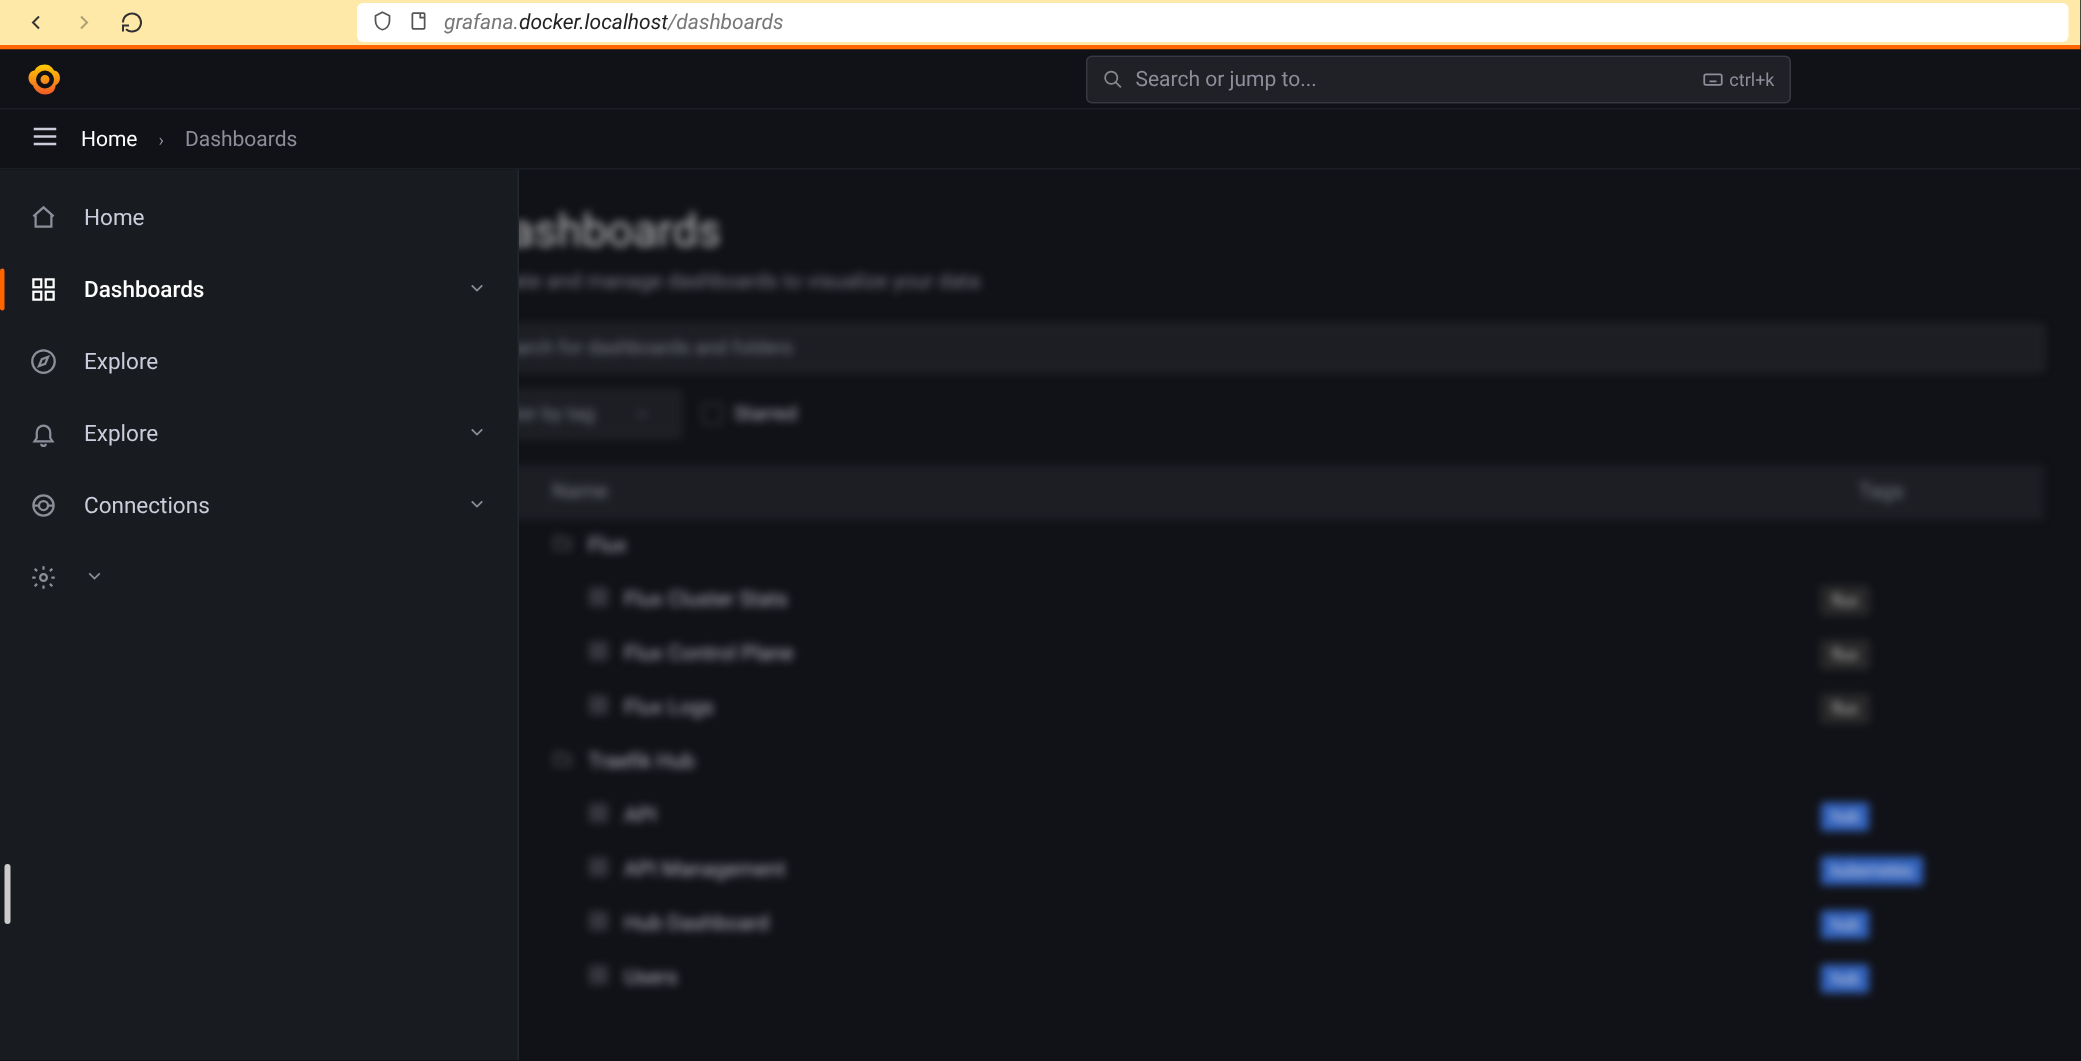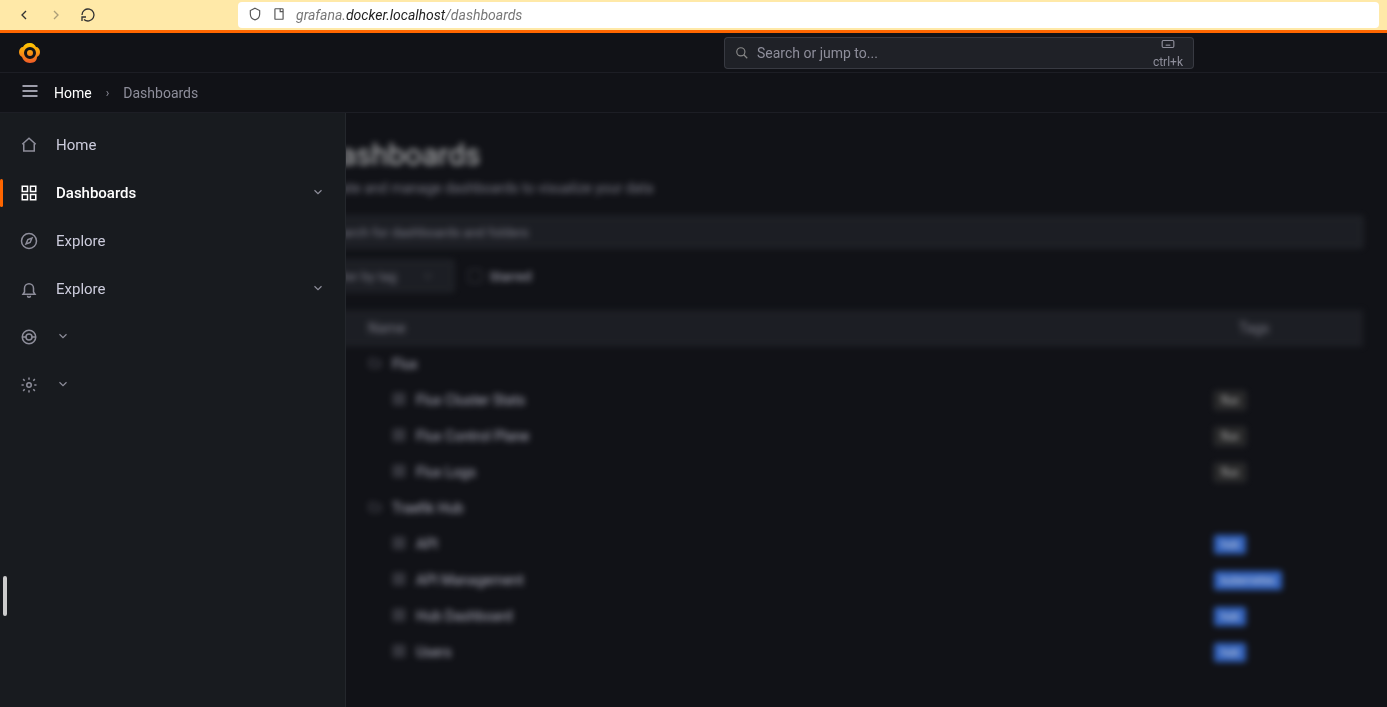--- a/index.html
+++ b/index.html
@@ -17,21 +17,21 @@
   
   .orange-strip { height:3px; background:#f60; }
 
   
   .app-header { height:40px; background:#111217; display:flex; align-items:center; padding:0 16px; position:relative; border-bottom:1px solid rgba(204,204,220,0.07);}
   .logo { width:28px; height:28px; display:flex; align-items:center; justify-content:center; }
   .logo svg { width:24px; height:24px; }
   .search-wrap { position:absolute; left:724px; width:470px; height:32px; background:#1f2127; border:1px solid rgba(204,204,220,0.15); border-radius:4px; display:flex; align-items:center; padding:0 10px; }
   .search-wrap svg { width:14px; height:14px; stroke:#888; fill:none; stroke-width:2; margin-right:8px;}
   .search-wrap .ph { color:#8e8e9b; font-size:14px; flex:1; }
-  .search-wrap .kbd { display:flex; align-items:center; gap:4px; color:#8e8e9b; font-size:12px;flex-direction:column; }
+  .search-wrap .kbd { display:flex; align-items:center; gap:4px; color:#8e8e9b; font-size:12px; }
   .search-wrap .kbd svg { width:14px; height:14px; stroke:#8e8e9b; margin:0;}
 
   
   .crumb-row { height:40px; background:#111217; display:flex; align-items:center; gap:14px; padding:0 20px; border-bottom:1px solid rgba(204,204,220,0.07); }
   .menu-btn svg { width:20px; height:20px; stroke:#ccccdc; fill:none; stroke-width:2;}
   .crumb { font-size:14px; color:#ccccdc; }
   .crumb.home { color:#fff; }
   .crumb-sep { color:#8e8e9b; font-size:12px; }
   .crumb.link { color:#8e8e9b; }
 
@@ -338,20 +338,21 @@
           </svg></span>
       </div>
       <div class="nav-item">
         <span class="nav-icon">
           <svg viewBox="0 0 24 24">
             <circle cx="12" cy="12" r="9"></circle>
             <circle cx="12" cy="12" r="4"></circle>
             <path d="M3 12h5M16 12h5"></path>
           </svg>
         </span>
+        <span class="nav-label">Connections</span>
         <span class="nav-chevron"><svg viewBox="0 0 24 24">
             <path d="M6 9l6 6 6-6"></path>
           </svg></span>
       </div>
       <div class="nav-item">
         <span class="nav-icon">
           <svg viewBox="0 0 24 24">
             <circle cx="12" cy="12" r="3"></circle>
             <path d="M12 2v3M12 19v3M4.2 4.2l2.1 2.1M17.7 17.7l2.1 2.1M2 12h3M19 12h3M4.2 19.8l2.1-2.1M17.7 6.3l2.1-2.1"></path>
           </svg>

